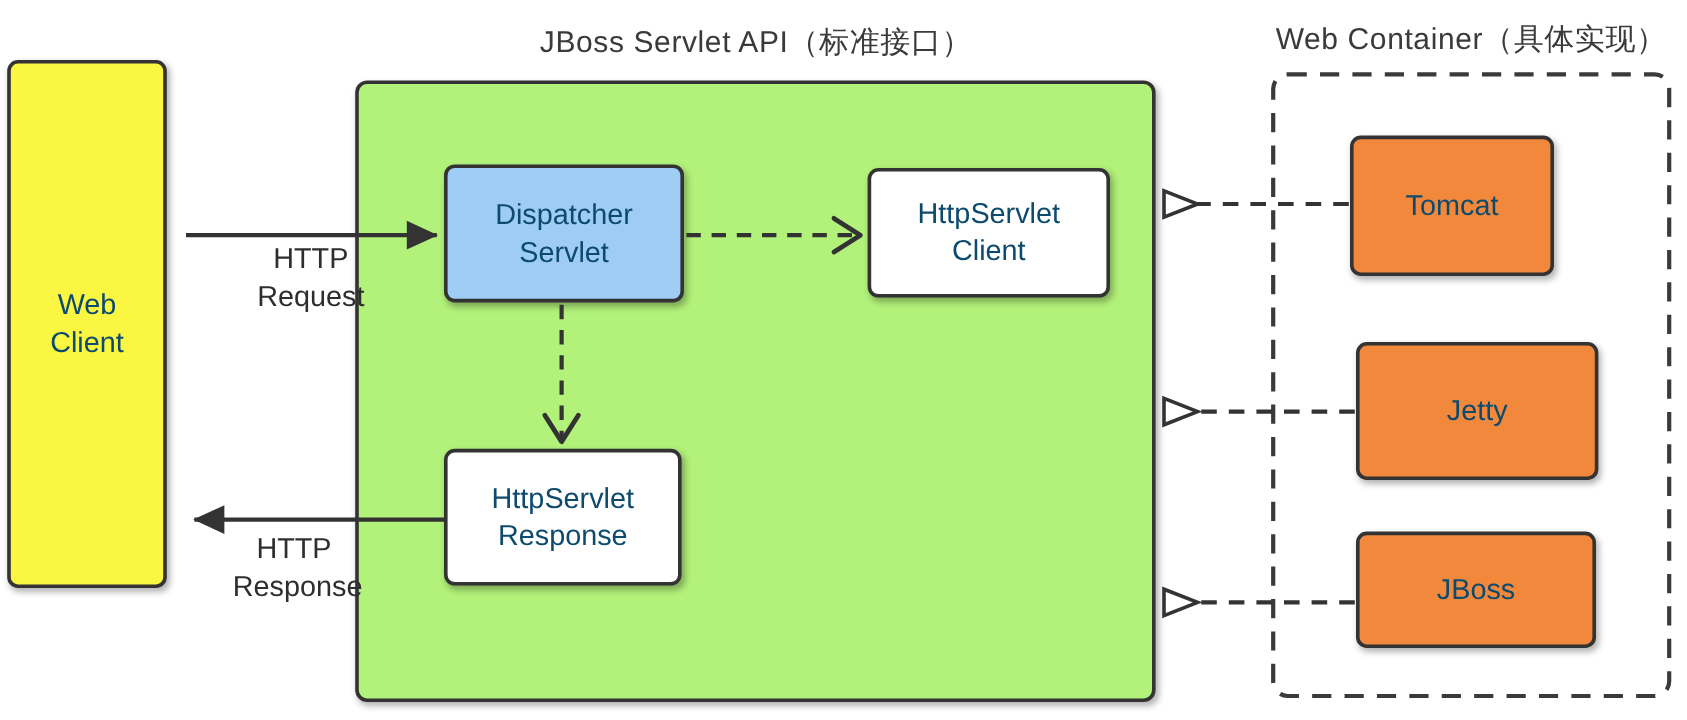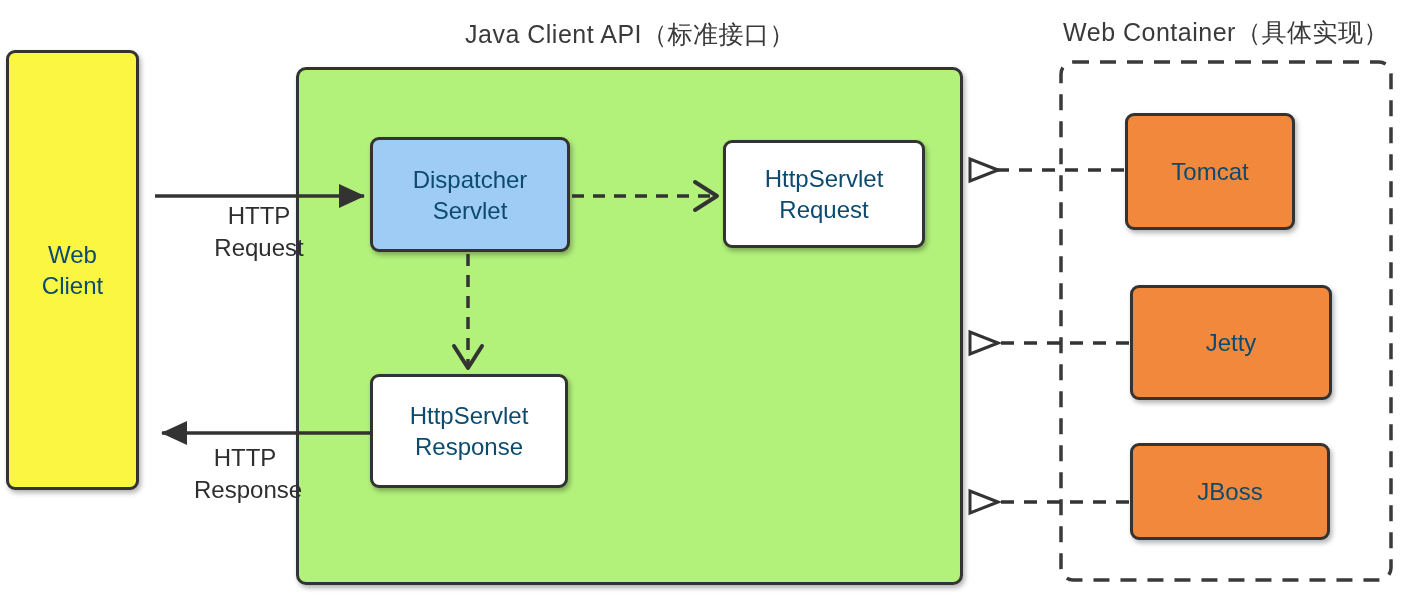--- a/index.html
+++ b/index.html
@@ -81,34 +81,34 @@
     left: 0; top: 0;
     width: 1406px; height: 600px;
     pointer-events: none;
   }
 </style>
 </head>
 <body>
 
 <div class="canvas">
 
-  <div class="title api-title">Java Client API（标准接口）</div>
+  <div class="title api-title">JBoss Servlet API（标准接口）</div>
   <div class="title container-title">Web Container（具体实现）</div>
 
   <div class="panel panel-green"></div>
 
   <div class="node node-client">
     <span>Web Client</span>
   </div>
 
   <div class="node node-dispatcher">
     <span>Dispatcher Servlet</span>
   </div>
   <div class="node node-white node-request">
-    <span>HttpServlet Request</span>
+    <span>HttpServlet Client</span>
   </div>
   <div class="node node-white node-response">
     <span>HttpServlet Response</span>
   </div>
 
   <div class="node node-orange node-tomcat">
     <span>Tomcat</span>
   </div>
   <div class="node node-orange node-jetty">
     <span>Jetty</span>

